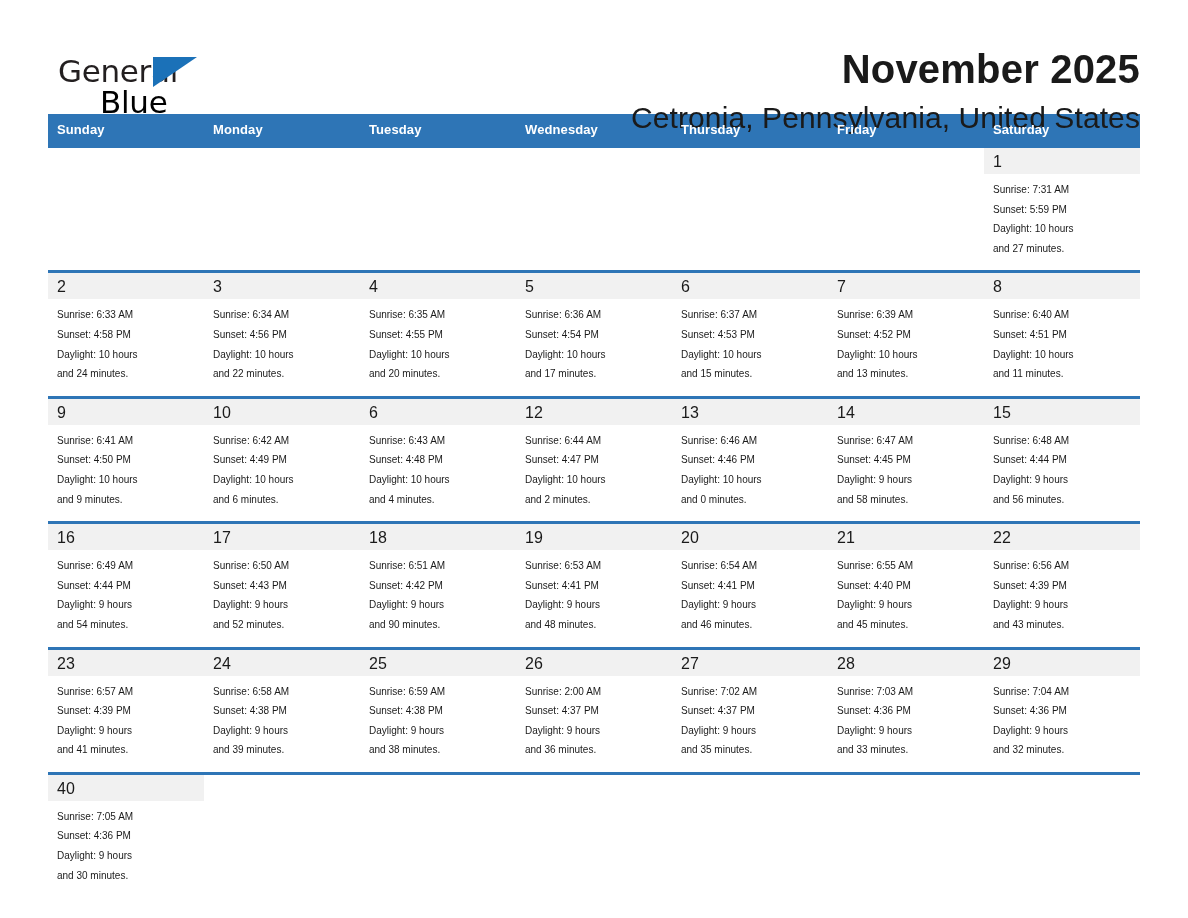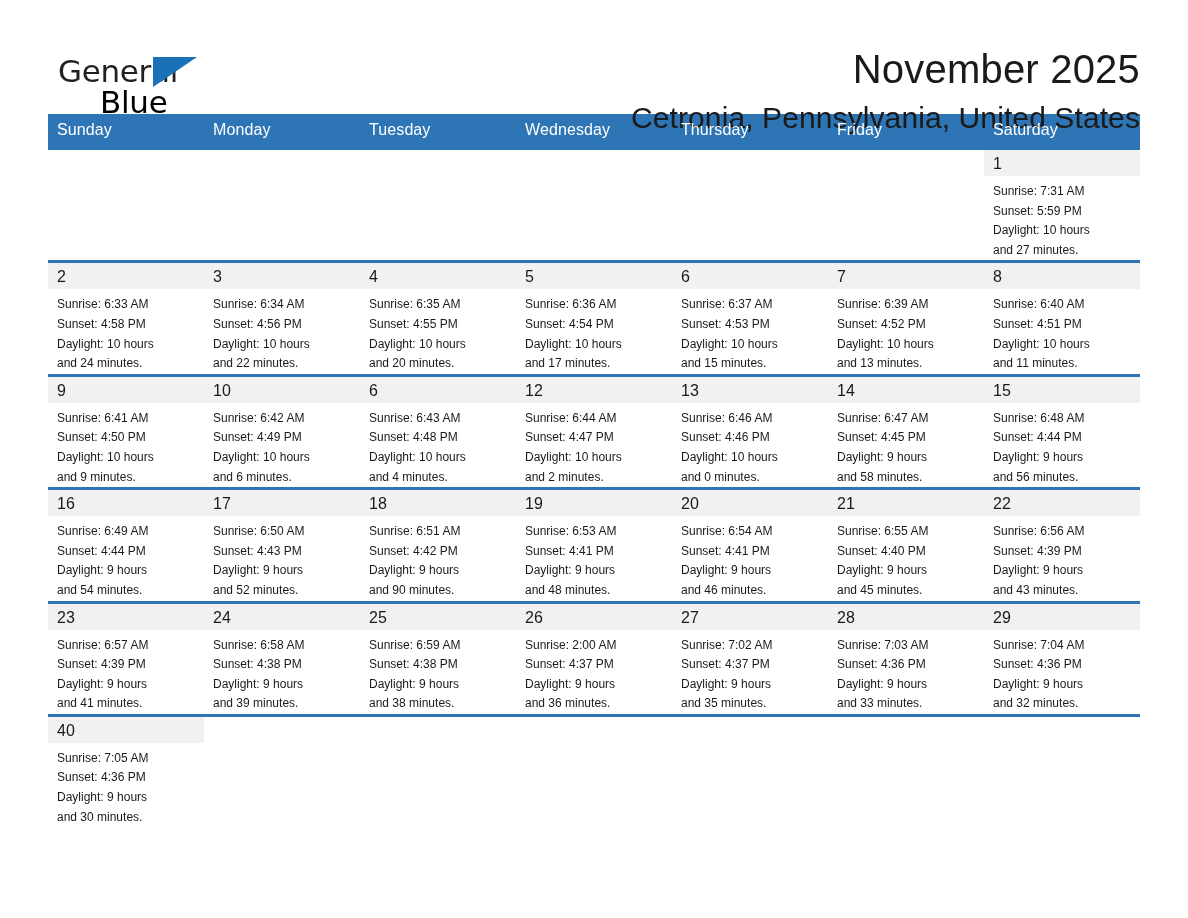--- a/index.html
+++ b/index.html
@@ -66,21 +66,21 @@
     font-family: "DejaVu Sans", sans-serif;
     line-height: 1;
   }
   .titles {
     text-align: right;
     flex: 1 1 auto;
     padding-top: 2px;
   }
   .month-title {
     font-size: 40px;
-    font-weight: normal;
+    font-weight: bold;
     color: #1a1a1a;
     line-height: 1.08;
     letter-spacing: 0.2px;
   }
   .location-subtitle {
     font-size: 30px;
     color: #1a1a1a;
     line-height: 1.1;
     margin-top: 10px;
     letter-spacing: 0.1px;
@@ -89,22 +89,22 @@
   
   .calendar {
     width: 1092px;
     border-collapse: collapse;
     table-layout: fixed;
     margin-top: 14px;
   }
   .calendar th {
     background: #2e75b6;
     color: #ffffff;
-    font-weight: normal;
-    font-size: 16px;
+    font-weight: bold;
+    font-size: 13px;
     text-align: left;
     padding: 7px 0 8px 9px;
     height: 16px;
     letter-spacing: 0.1px;
   }
   .calendar td {
     vertical-align: top;
     padding: 0;
     width: 156px;
     height: 109px;
@@ -117,22 +117,22 @@
   .daynum-band {
     background: #f1f1f1;
     height: 26px;
     padding: 2px 0 0 9px;
     box-sizing: border-box;
     font-size: 16px;
     color: #1a1a1a;
     line-height: 24px;
   }
   .cell-body {
-    padding: 6px 6px 0 9px;
-    font-size: 12px;
+    padding: 6px 6px 12px 9px;
+    font-size: 10px;
     line-height: 19.6px;
     color: #1a1a1a;
   }
   .cell-body div {
     white-space: nowrap;
   }
   td.blank {
     background: #ffffff;
   }
   td.blank .daynum-band {

